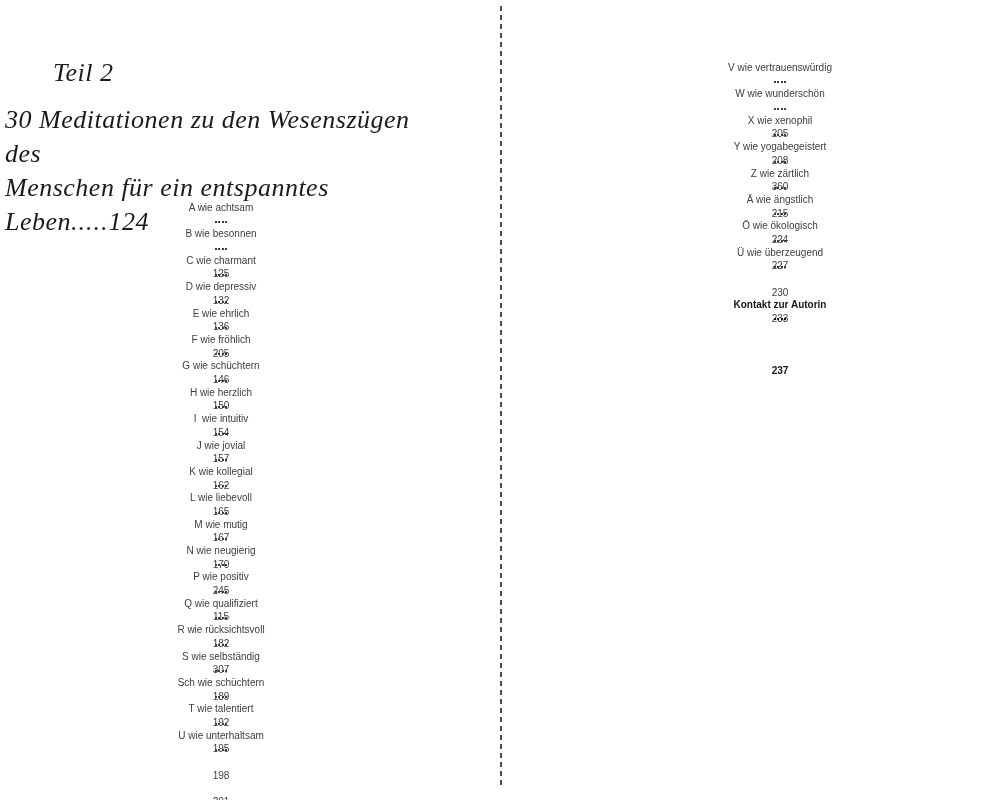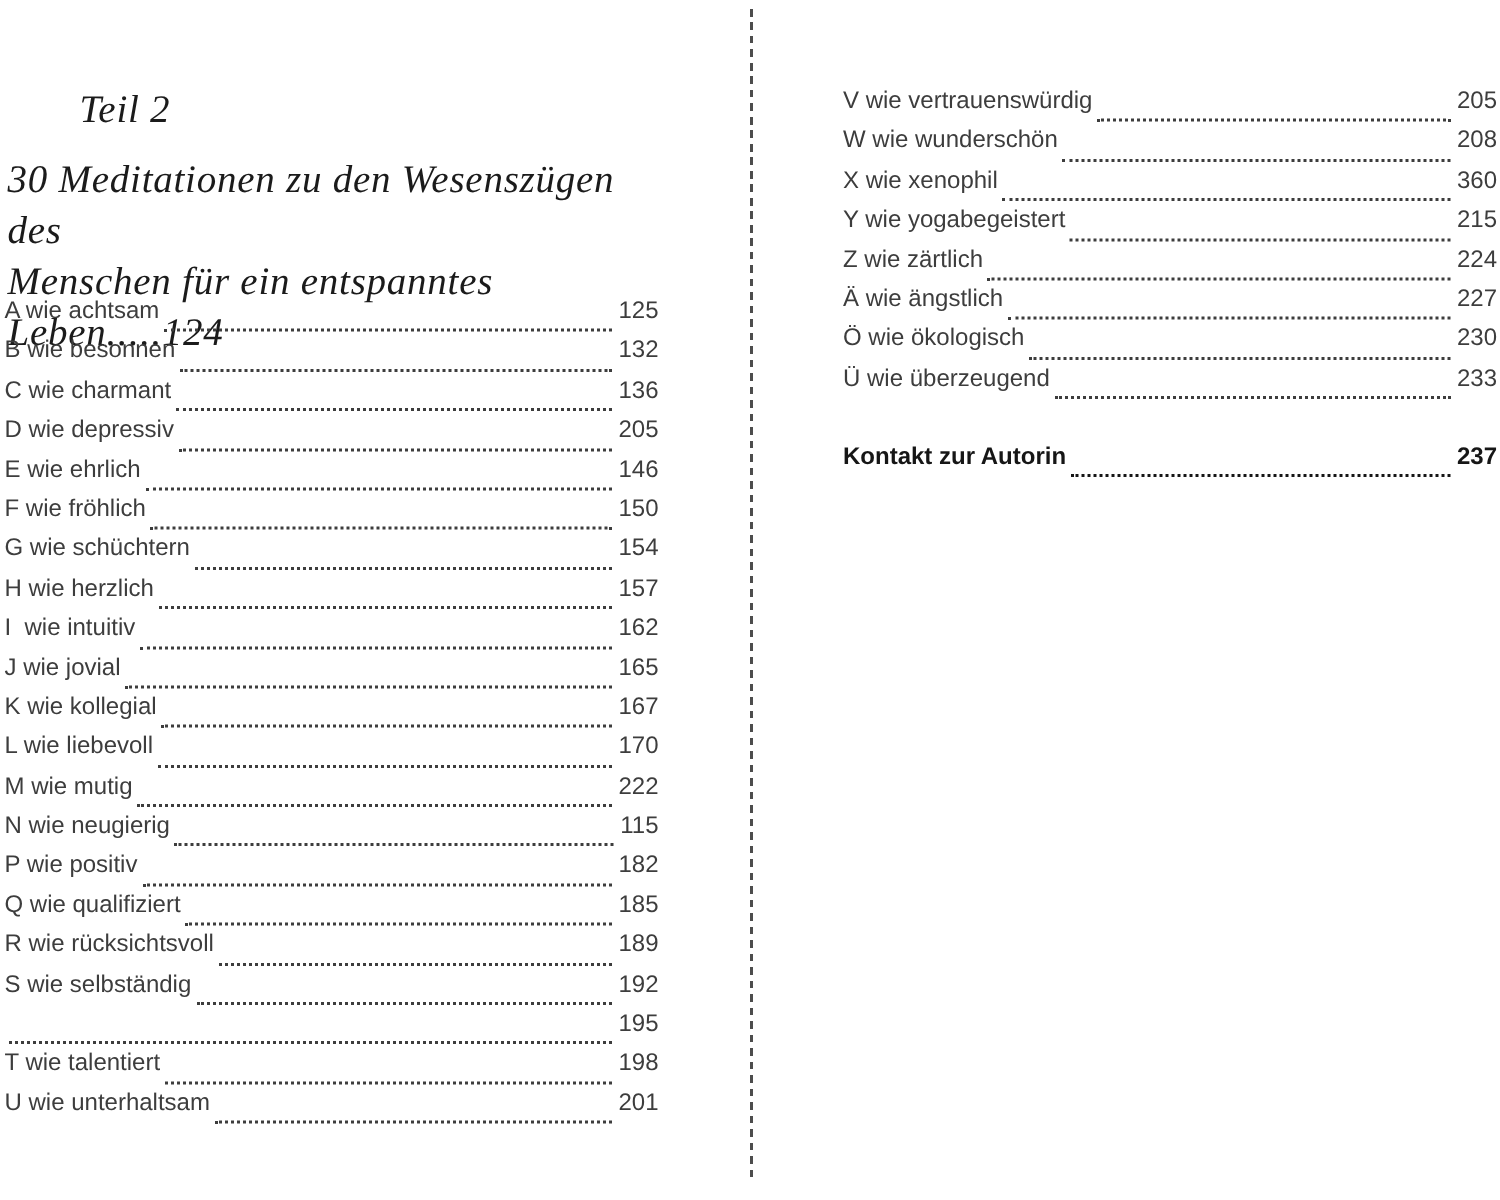--- a/index.html
+++ b/index.html
@@ -61,25 +61,26 @@
   .toc-list {
     position: absolute;
     left: 0;
     width: 436px;
     list-style: none;
   }
   .toc-list-left  { top: 195px; }
   .toc-list-right { top: 55px; }
   .toc-row {
     display: flex;
-    align-items: flex-end;
+    align-items: center;
     height: 26.4px;
     line-height: 26.4px;
-    font-size: 16px;
+    font-size: 10px;
     color: var(--text);
+    flex-direction: column;
   }
   .toc-label { white-space: pre; flex: 0 0 auto; }
   .toc-dots {
     flex: 1 1 auto;
     min-width: 12px;
     margin: 0 4px 0 3px;
     border-bottom: 2px dotted var(--text);
   }
   .toc-page { flex: 0 0 auto; margin-top: 38px; }
 
@@ -199,55 +200,56 @@
 
   <li class="toc-row">
     <span class="toc-label">L wie liebevoll</span>
     <span class="toc-dots"></span>
     <span class="toc-page">170</span>
   </li>
 
   <li class="toc-row">
     <span class="toc-label">M wie mutig</span>
     <span class="toc-dots"></span>
-    <span class="toc-page">222</span>
+    <span class="toc-page">245</span>
   </li>
 
   <li class="toc-row">
     <span class="toc-label">N wie neugierig</span>
     <span class="toc-dots"></span>
     <span class="toc-page">115</span>
   </li>
 
 
   <li class="toc-row">
     <span class="toc-label">P wie positiv</span>
     <span class="toc-dots"></span>
     <span class="toc-page">182</span>
   </li>
 
   <li class="toc-row">
     <span class="toc-label">Q wie qualifiziert</span>
     <span class="toc-dots"></span>
-    <span class="toc-page">185</span>
+    <span class="toc-page">307</span>
   </li>
 
   <li class="toc-row">
     <span class="toc-label">R wie rücksichtsvoll</span>
     <span class="toc-dots"></span>
     <span class="toc-page">189</span>
   </li>
 
   <li class="toc-row">
     <span class="toc-label">S wie selbständig</span>
     <span class="toc-dots"></span>
     <span class="toc-page">192</span>
   </li>
 
   <li class="toc-row">
+    <span class="toc-label">Sch wie schüchtern</span>
     <span class="toc-dots"></span>
     <span class="toc-page">195</span>
   </li>
 
   <li class="toc-row">
     <span class="toc-label">T wie talentiert</span>
     <span class="toc-dots"></span>
     <span class="toc-page">198</span>
   </li>
 

